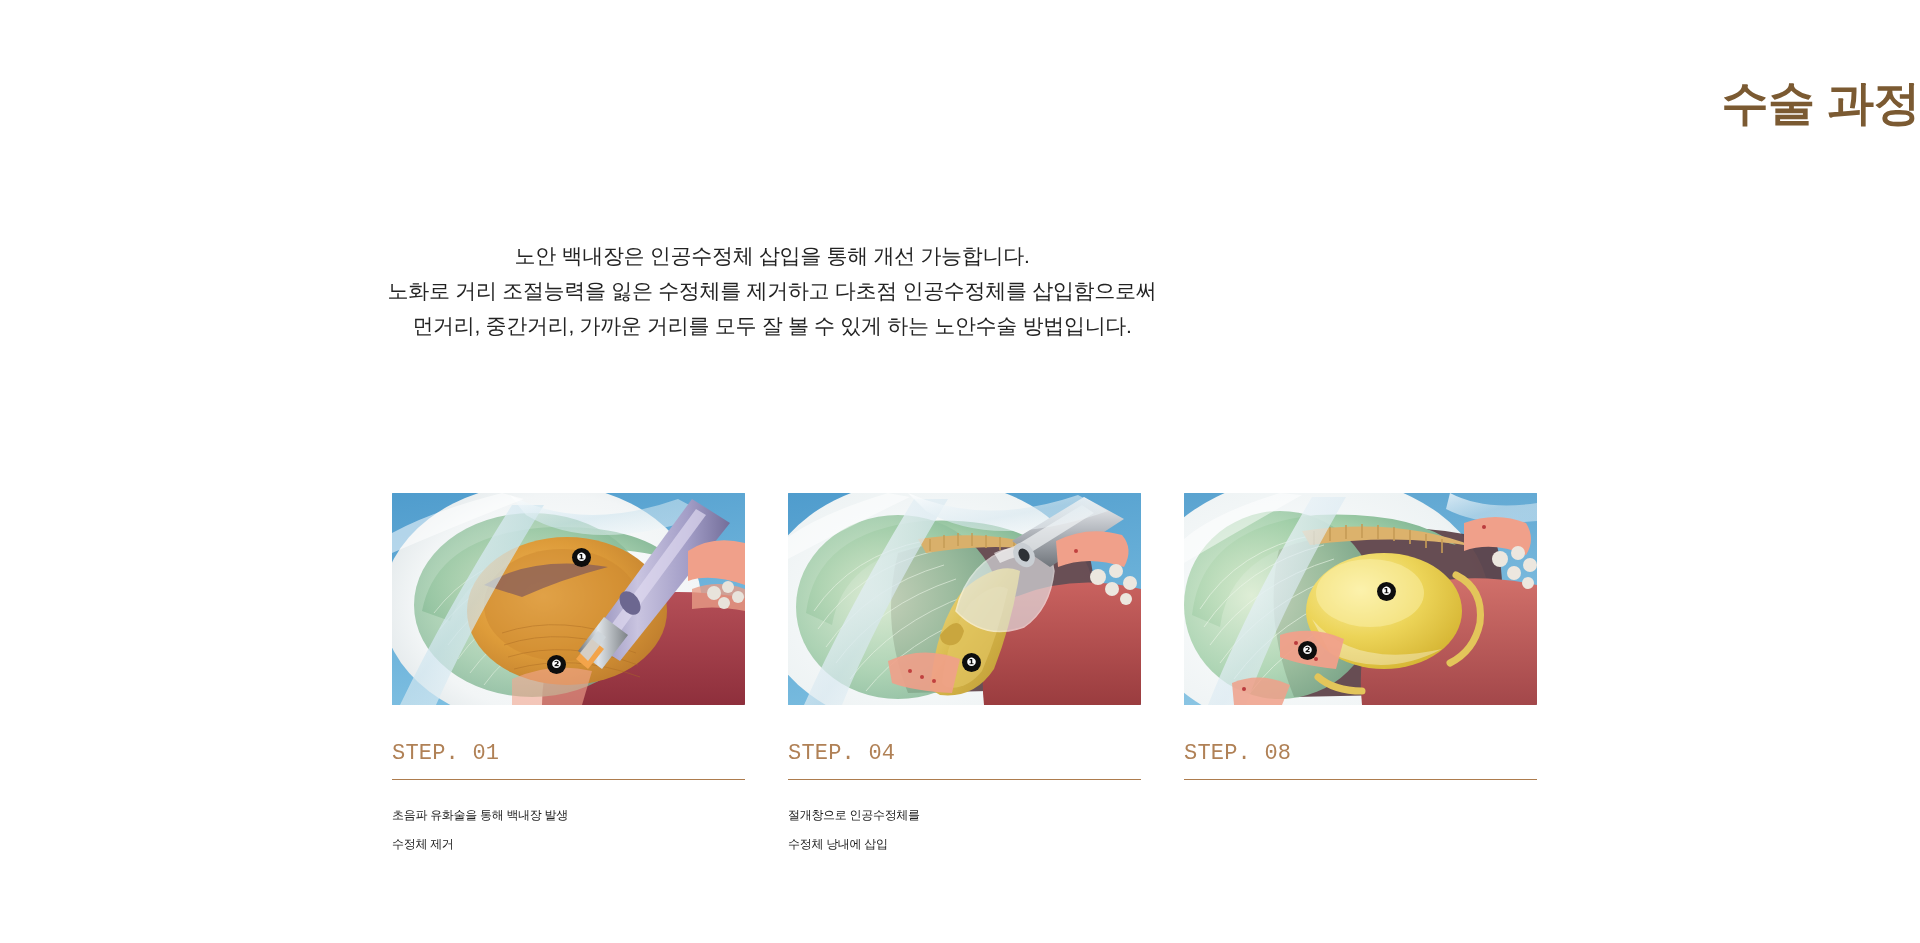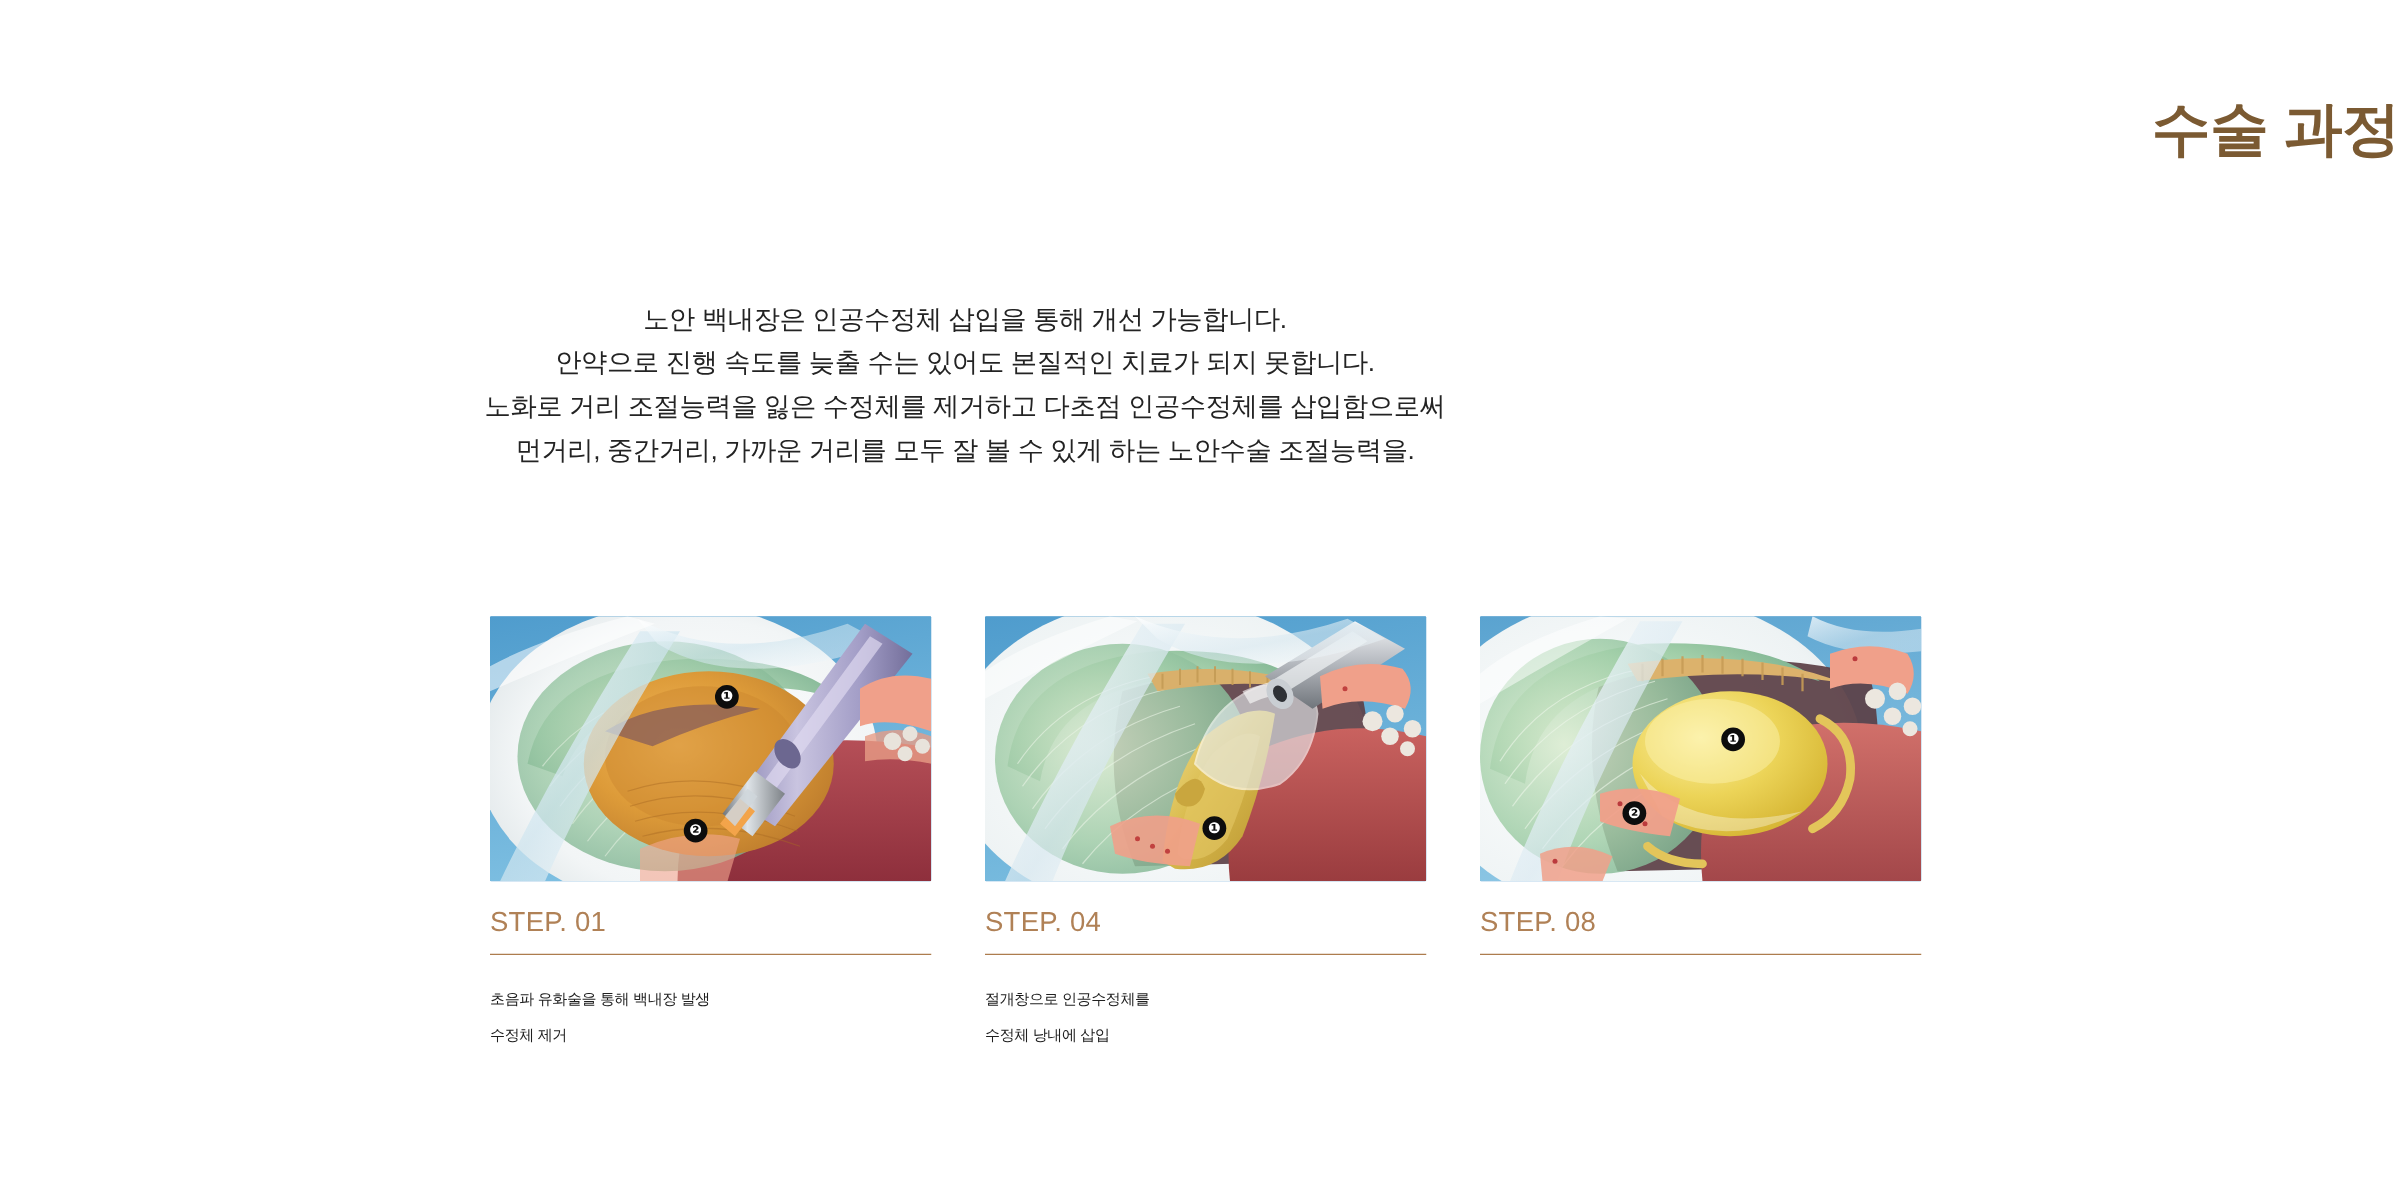--- a/index.html
+++ b/index.html
@@ -62,26 +62,27 @@
     position: relative;
     width: 353px;
     height: 212px;
     overflow: hidden;
     background: #5fa4d2;
     border-radius: 1px;
   }
   .step-figure svg { display: block; width: 353px; height: 212px; }
 
   .step-label {
-    margin-top: 20px;
+    margin-top: 36px;
     font-size: 22px;
     font-weight: 400;
     color: #b08156;
     letter-spacing: 0.2px;
     line-height: 1.2;
+    font-family: Liberation Mono, monospace;
   }
   .step-rule {
     margin-top: 12px;
     width: 353px;
     height: 1px;
     background: #ad7c4e;
   }
   .step-desc {
     margin-top: 21px;
     font-size: 12px;
@@ -109,23 +110,22 @@
 </style>
 </head>
 <body>
 
 <div class="page">
 
   <h2 class="section-title">수술 과정</h2>
 
   <div class="intro">
     <span class="line">노안 백내장은 인공수정체 삽입을 통해 개선 가능합니다.</span>
-    <span class="line">안약으로 진행 속도를 늦출 수는 있어도 본질적인 치료가 되지 못합니다.</span>
     <span class="line">노화로 거리 조절능력을 잃은 수정체를 제거하고 다초점 인공수정체를 삽입함으로써</span>
-    <span class="line">먼거리, 중간거리, 가까운 거리를 모두 잘 볼 수 있게 하는 노안수술 조절능력을.</span>
+    <span class="line">먼거리, 중간거리, 가까운 거리를 모두 잘 볼 수 있게 하는 노안수술 방법입니다.</span>
   </div>
 
   <div class="steps">
 
     <div class="step-card">
       <div class="step-figure">
         <svg viewBox="0 0 353 212" xmlns="http://www.w3.org/2000/svg">
           <defs>
             <linearGradient id="sky1" x1="0" y1="0" x2="0.3" y2="1">
               <stop offset="0" stop-color="#4f9ccd"></stop>

